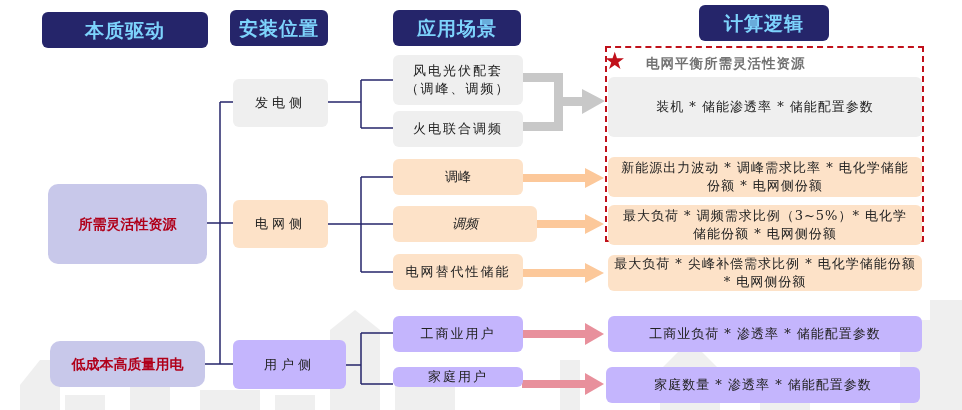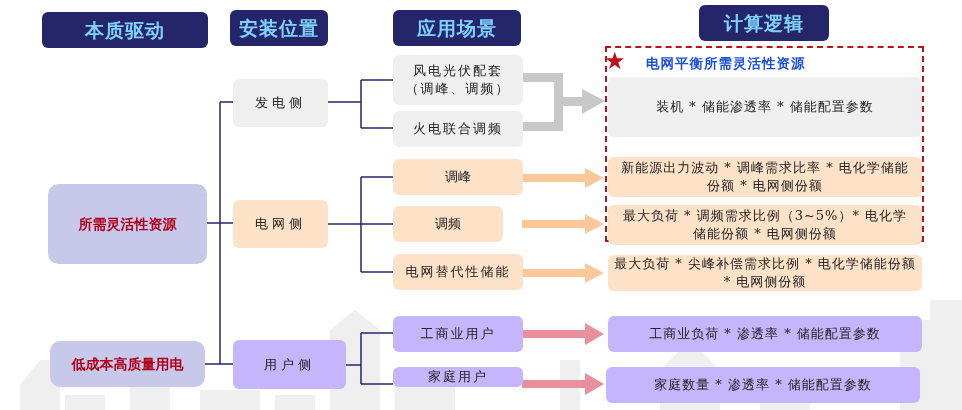--- a/index.html
+++ b/index.html
@@ -22,21 +22,21 @@
     .gray { background: #efefef; border-radius: 6px; }
     .orange { background: #fde2c8; border-radius: 6px; }
     .pink { background: #c4b5fd; border-radius: 6px; }
     .lav { background: #c8c8ea; border-radius: 10px; color: #b0001a; font-weight: bold; font-size: 14px; line-height: 20px; }
     .spaced { letter-spacing: 4px; }
     .dashed {
       position: absolute; z-index: 2; left: 605px; top: 46px; width: 319px; height: 196px;
       border: 2px dashed #c0101a; box-sizing: border-box;
     }
     .red-title {
-      position: absolute; z-index: 3; left: 646px; top: 55px; color: #1d4ed8;
+      position: absolute; z-index: 3; left: 646px; top: 55px; color: #737373;
       font-weight: bold; font-size: 13.5px; letter-spacing: 1px;
     }
     .star { position: absolute; z-index: 3; left: 604px; top: 48px; color: #c0101a; font-size: 24px; line-height: 26px; }
   </style>
 </head>
 <body>
 
 <svg class="bg-city" viewBox="0 0 962 410">
   <g fill="#efefef">
     <polygon points="20,410 20,385 40,360 60,360 60,410"></polygon>
@@ -138,21 +138,21 @@
 <div class="box gray" style="left:393px;top:55px;width:130px;height:50px;flex-direction:column;letter-spacing:2px;">
   <span>风电光伏配套</span>
   <span>（调峰、调频）</span>
 </div>
 <div class="box gray" style="left:393px;top:111px;width:130px;height:36px;letter-spacing:2px;">
   <span>火电联合调频</span>
 </div>
 <div class="box orange" style="left:393px;top:159px;width:130px;height:36px;">
   <span>调峰</span>
 </div>
-<div class="box orange" style="left:393px;top:206px;width:110px;height:36px;">
+<div class="box orange" style="left:393px;top:206px;width:144px;height:36px;font-style:italic;">
   <span>调频</span>
 </div>
 <div class="box orange" style="left:393px;top:254px;width:130px;height:36px;letter-spacing:2px;padding:0 6px;">
   <span>电网替代性储能</span>
 </div>
 <div class="box pink" style="left:393px;top:316px;width:130px;height:36px;letter-spacing:2px;">
   <span>工商业用户</span>
 </div>
 <div class="box pink" style="left:393px;top:367px;width:130px;height:20px;letter-spacing:2px;">
   <span>家庭用户</span>

